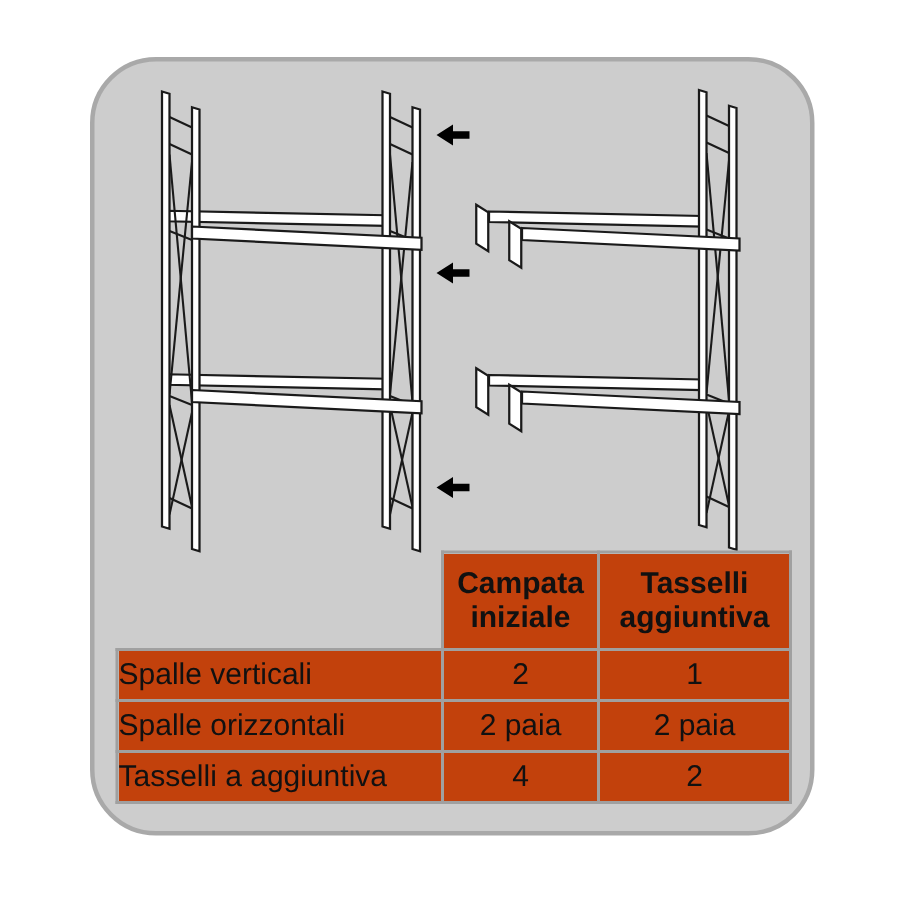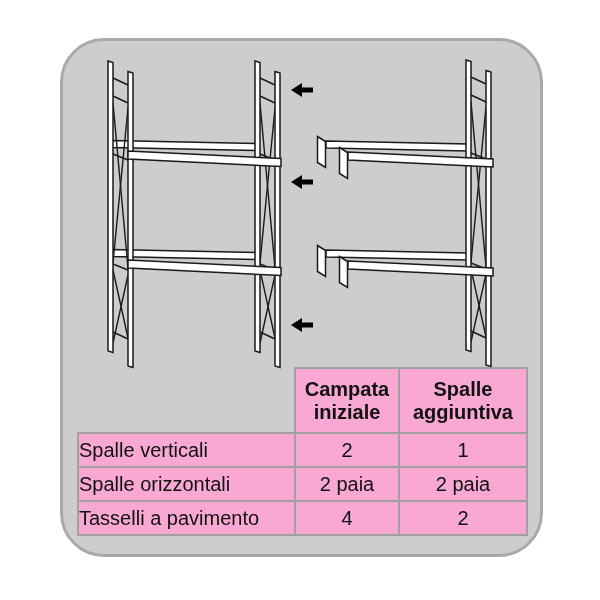--- a/index.html
+++ b/index.html
@@ -37,21 +37,21 @@
   table.spec-table {
     position: absolute;
     left: 77px;
     top: 367px;
     border-collapse: collapse;
     table-layout: fixed;
     color: #111111;
   }
   table.spec-table td, table.spec-table th {
     border: 2px solid #a0a0a0;
-    background: #f9a8d4;
+    background: #c2410c;
     padding: 0;
     overflow: hidden;
   }
   table.spec-table td.ghost {
     border: none;
     background: transparent;
   }
   .col-label { width: 217px; }
   .col-init  { width: 104px; }
   .col-add   { width: 128px; }
@@ -139,33 +139,33 @@
   <table class="spec-table">
     <colgroup>
       <col class="col-label">
       <col class="col-init">
       <col class="col-add">
     </colgroup>
     <tbody>
         <tr class="hdr-row">
       <td class="ghost"></td>
       <th class="hdr">Campata iniziale</th>
-      <th class="hdr">Spalle aggiuntiva</th>
+      <th class="hdr">Tasselli aggiuntiva</th>
     </tr>
     <tr class="body-row">
       <td class="lbl">Spalle verticali</td>
       <td class="val">2</td>
       <td class="val">1</td>
     </tr>
     <tr class="body-row">
       <td class="lbl">Spalle orizzontali</td>
       <td class="val">2 paia</td>
       <td class="val">2 paia</td>
     </tr>
     <tr class="body-row">
-      <td class="lbl">Tasselli a pavimento</td>
+      <td class="lbl">Tasselli a aggiuntiva</td>
       <td class="val">4</td>
       <td class="val">2</td>
     </tr>
   </tbody>
     </table>
 
 </div>
 
 </body></html>

